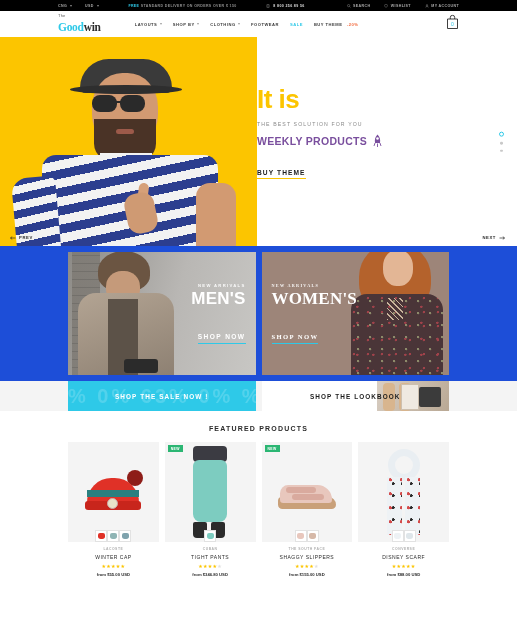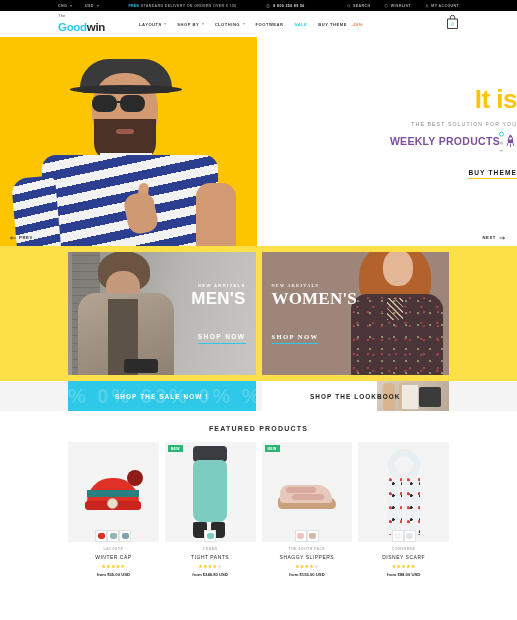--- a/index.html
+++ b/index.html
@@ -29,37 +29,37 @@
   .mini-ico { width: 4px; height: 4px; display: block; }
 
   
   .header {
     height: 26px; background: #fff; display: flex; align-items: center;
     padding: 0 58px; position: relative;
   }
   .logo { line-height: 1; }
   .logo .the { font-size: 4px; color: #5a5a5a; letter-spacing: .2px; display: block;
     margin-bottom: .5px; }
-  .logo .name { font-size: 11.5px; font-weight: 700; letter-spacing: -0.3px; }
+  .logo .name { font-size: 11.5px; font-weight: 700; letter-spacing: -0.3px; font-family: Liberation Serif, serif; }
   .logo .g { color: #2ec9e8; }
   .logo .w { color: #2b2b2b; }
   .nav { display: flex; align-items: center; gap: 11px; margin-left: 34px;
     font-size: 4.1px; font-weight: 700; letter-spacing: .5px; color: #3b3b3b; }
   .nav-item { display: flex; align-items: center; gap: 2.5px; white-space: nowrap; }
   .nav-caret { width: 0; height: 0; border-left: 1.8px solid transparent;
     border-right: 1.8px solid transparent; border-top: 2.2px solid #9a9a9a; }
   .nav-sale { color: #2ec9e8; }
   .nav-off { color: #f2693c; margin-left: 2px; }
   .cart { position: absolute; right: 58px; top: 50%; transform: translateY(-50%); }
 
   
   .hero { height: 209px; display: flex; position: relative; background: #fff; }
   .hero-left { width: 257px; background: #fcc500; position: relative; overflow: hidden; }
   .hero-right { flex: 1; position: relative; display: flex; flex-direction: column;
-    align-items: flex-end; justify-content: center; padding-bottom: 18px; }
+    align-items: flex-start; justify-content: center; padding-bottom: 18px; }
   .hero-h1 { font-size: 26px; font-weight: 700; color: #fcc500; letter-spacing: -.5px;
     line-height: 1; }
   .hero-sub { font-size: 5.2px; color: #8a8a8a; letter-spacing: 1.1px; font-weight: 500;
     margin-top: 9px; }
   .hero-topseller { display: flex; align-items: center; gap: 4px; margin-top: 7px; }
   .hero-topseller .txt { font-size: 10.5px; font-weight: 700; color: #7a4f9e;
     letter-spacing: .3px; }
   .hero-cta { margin-top: 20px; text-align: center; }
   .hero-cta .lbl { font-size: 6.6px; font-weight: 700; color: #1c1c1c; letter-spacing: 1.1px; }
   .hero-cta .ul { height: 1.4px; background: #fcc500; margin-top: 2.5px; width: 100%; }
@@ -99,21 +99,21 @@
     background: repeating-linear-gradient(172deg, #2c3e8f 0 8px, #f2f2f2 8px 16px);
     border-radius: 16px 8px 0 0; transform: rotate(-5deg); }
   .man-arm-r { position: absolute; left: 196px; top: 146px; width: 40px; height: 66px;
     background: #d29a72; border-radius: 14px 14px 0 0; }
   .man-hand { position: absolute; left: 126px; top: 156px; width: 30px; height: 40px;
     background: #cf9a73; border-radius: 12px; transform: rotate(-12deg); }
   .man-thumb { position: absolute; left: 138px; top: 146px; width: 10px; height: 22px;
     background: #d6a078; border-radius: 6px; transform: rotate(8deg); }
 
   
-  .cats { height: 135px; background: #fde047; padding: 6px 68px;
+  .cats { height: 135px; background: #1d4ed8; padding: 6px 68px;
     display: flex; gap: 6px; }
   .cat { flex: 1; position: relative; overflow: hidden; }
   .cat-men { background: linear-gradient(105deg,#8d8b87 0%, #b9b7b4 55%, #c8c7c4 100%); }
   .cat-women { background: #9d8579; font-family: Liberation Serif, serif; }
   .cat-inner { position: absolute; inset: 0; display: flex; flex-direction: column;
     justify-content: center; padding: 0 10px; }
   .cat-men .cat-inner { align-items: flex-end; text-align: right; }
   .cat-women .cat-inner { align-items: flex-start; text-align: left; }
   .cat-kicker { font-size: 4.2px; color: #ffffff; letter-spacing: 1.3px; font-weight: 600;
     opacity: .92; }

